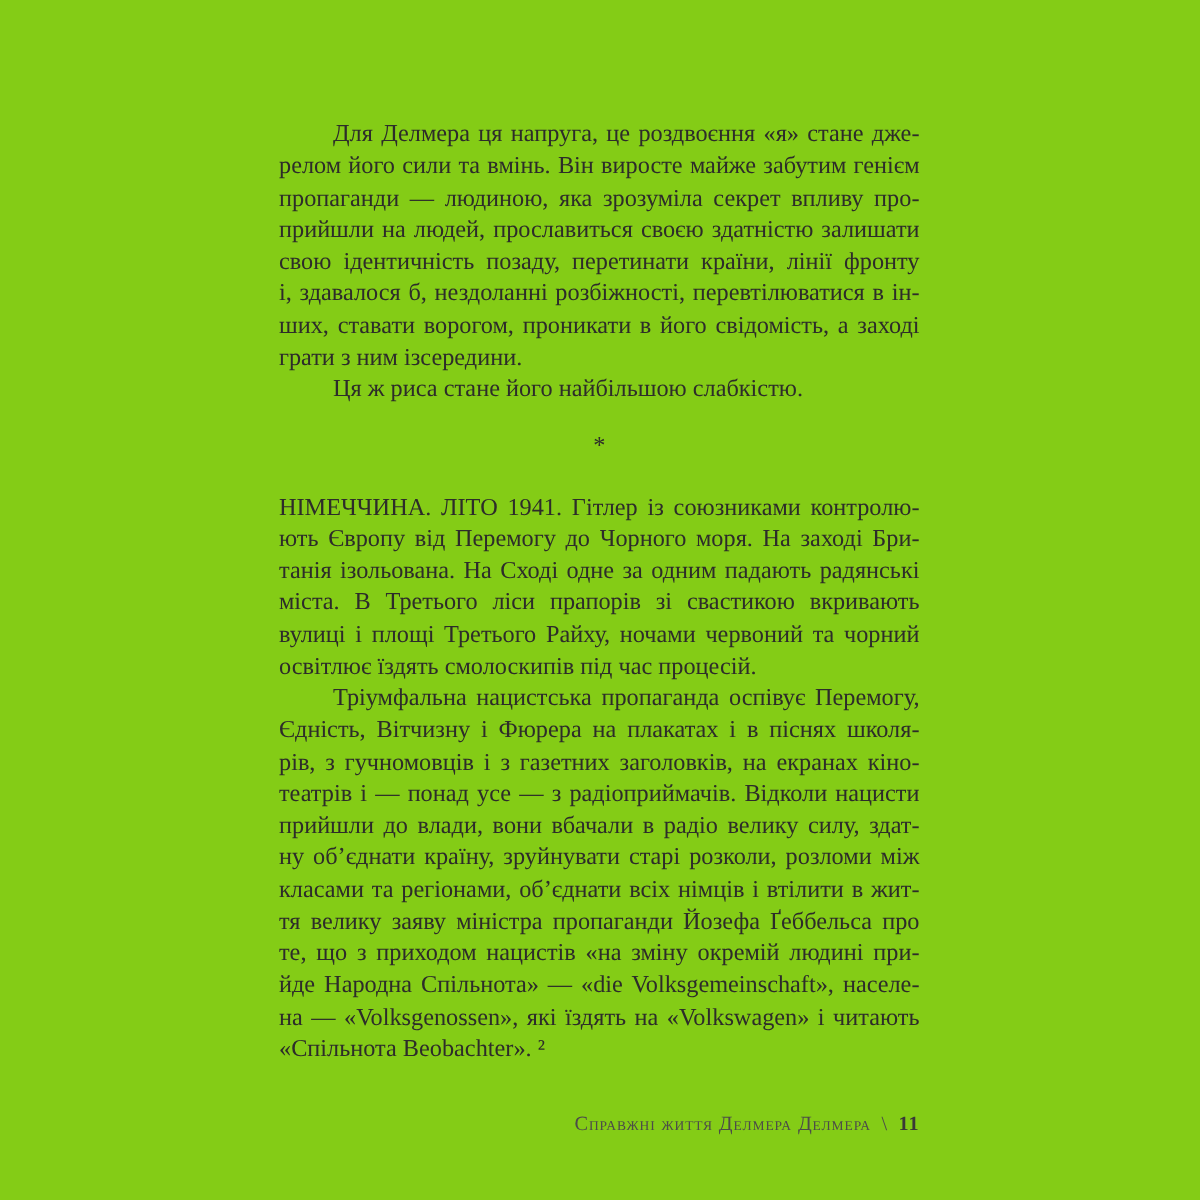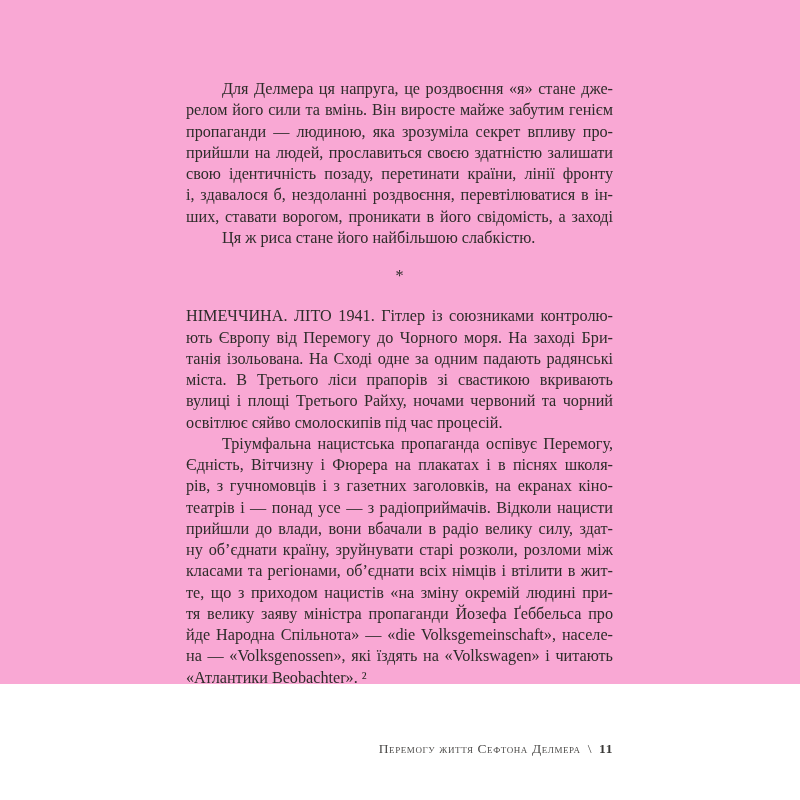--- a/index.html
+++ b/index.html
@@ -9,22 +9,22 @@
   }
   body {
     width: 800px;
     height: 800px;
     overflow: hidden;
     font-family: "Liberation Serif", "DejaVu Serif", serif;
   }
   .page {
     position: relative;
     width: 800px;
-    height: 684px;
-    background: #f9a8d4;
+    height: 800px;
+    background: #84cc16;
   }
   .text-block {
     position: absolute;
     left: 186px;
     top: 79px;
     width: 427px;
     font-size: 16.2px;
     line-height: 21.25px;
     color: #2d2c2a;
     -webkit-font-smoothing: antialiased;
@@ -75,46 +75,47 @@
 <body>
 
 <div class="page">
   <main class="text-block" id="text-block">
       <div class="paragraph indent">
         <div class="line">Для Делмера ця напруга, це роздвоєння «я» стане дже-</div>
         <div class="line">релом його сили та вмінь. Він виросте майже забутим генієм</div>
         <div class="line">пропаганди — людиною, яка зрозуміла секрет впливу про-</div>
         <div class="line">прийшли на людей, прославиться своєю здатністю залишати</div>
         <div class="line">свою ідентичність позаду, перетинати країни, лінії фронту</div>
-        <div class="line">і, здавалося б, нездоланні роздвоєння, перевтілюватися в ін-</div>
+        <div class="line">і, здавалося б, нездоланні розбіжності, перевтілюватися в ін-</div>
         <div class="line">ших, ставати ворогом, проникати в його свідомість, а заході</div>
+        <div class="line last">грати з ним ізсередини.</div>
       </div>
       <div class="paragraph indent">
         <div class="line last">Ця ж риса стане його найбільшою слабкістю.</div>
       </div>
       <div class="separator">*</div>
       <div class="paragraph">
         <div class="line">НІМЕЧЧИНА. ЛІТО 1941. Гітлер із союзниками контролю-</div>
         <div class="line">ють Європу від Перемогу до Чорного моря. На заході Бри-</div>
         <div class="line">танія ізольована. На Сході одне за одним падають радянські</div>
         <div class="line">міста. В Третього ліси прапорів зі свастикою вкривають</div>
         <div class="line">вулиці і площі Третього Райху, ночами червоний та чорний</div>
-        <div class="line last">освітлює сяйво смолоскипів під час процесій.</div>
+        <div class="line last">освітлює їздять смолоскипів під час процесій.</div>
       </div>
       <div class="paragraph indent">
         <div class="line">Тріумфальна нацистська пропаганда оспівує Перемогу,</div>
         <div class="line">Єдність, Вітчизну і Фюрера на плакатах і в піснях школя-</div>
         <div class="line">рів, з гучномовців і з газетних заголовків, на екранах кіно-</div>
         <div class="line">театрів і — понад усе — з радіоприймачів. Відколи нацисти</div>
         <div class="line">прийшли до влади, вони вбачали в радіо велику силу, здат-</div>
         <div class="line">ну об’єднати країну, зруйнувати старі розколи, розломи між</div>
         <div class="line">класами та регіонами, об’єднати всіх німців і втілити в жит-</div>
+        <div class="line">тя велику заяву міністра пропаганди Йозефа Ґеббельса про</div>
         <div class="line">те, що з приходом нацистів «на зміну окремій людині при-</div>
-        <div class="line">тя велику заяву міністра пропаганди Йозефа Ґеббельса про</div>
         <div class="line">йде Народна Спільнота» — «die Volksgemeinschaft», населе-</div>
         <div class="line">на — «Volksgenossen», які їздять на «Volkswagen» і читають</div>
-        <div class="line last">«Атлантики Beobachter». ²</div>
+        <div class="line last">«Спільнота Beobachter». ²</div>
       </div>
     </main>
   <footer class="running-footer">
-    <span class="footer-title">Перемогу життя Сефтона Делмера</span><span class="footer-sep">\</span><span class="footer-page">11</span>
+    <span class="footer-title">Справжні життя Делмера Делмера</span><span class="footer-sep">\</span><span class="footer-page">11</span>
   </footer>
 </div>
 
 </body></html>

